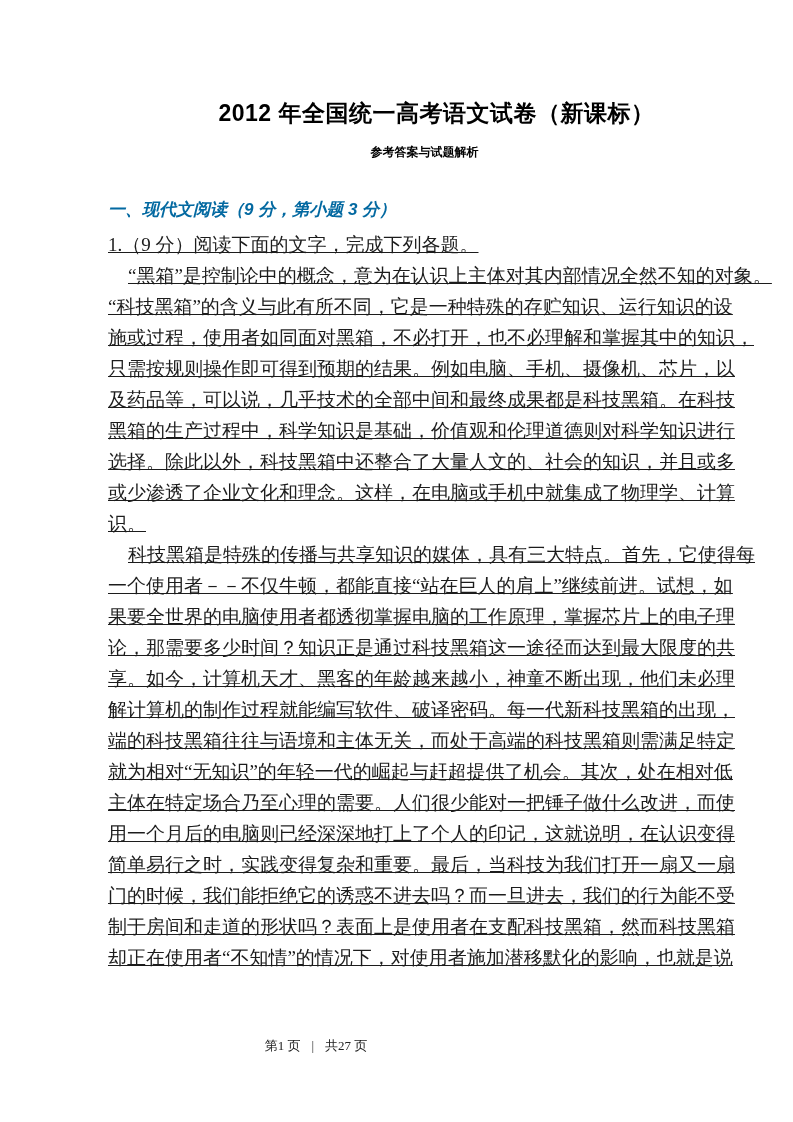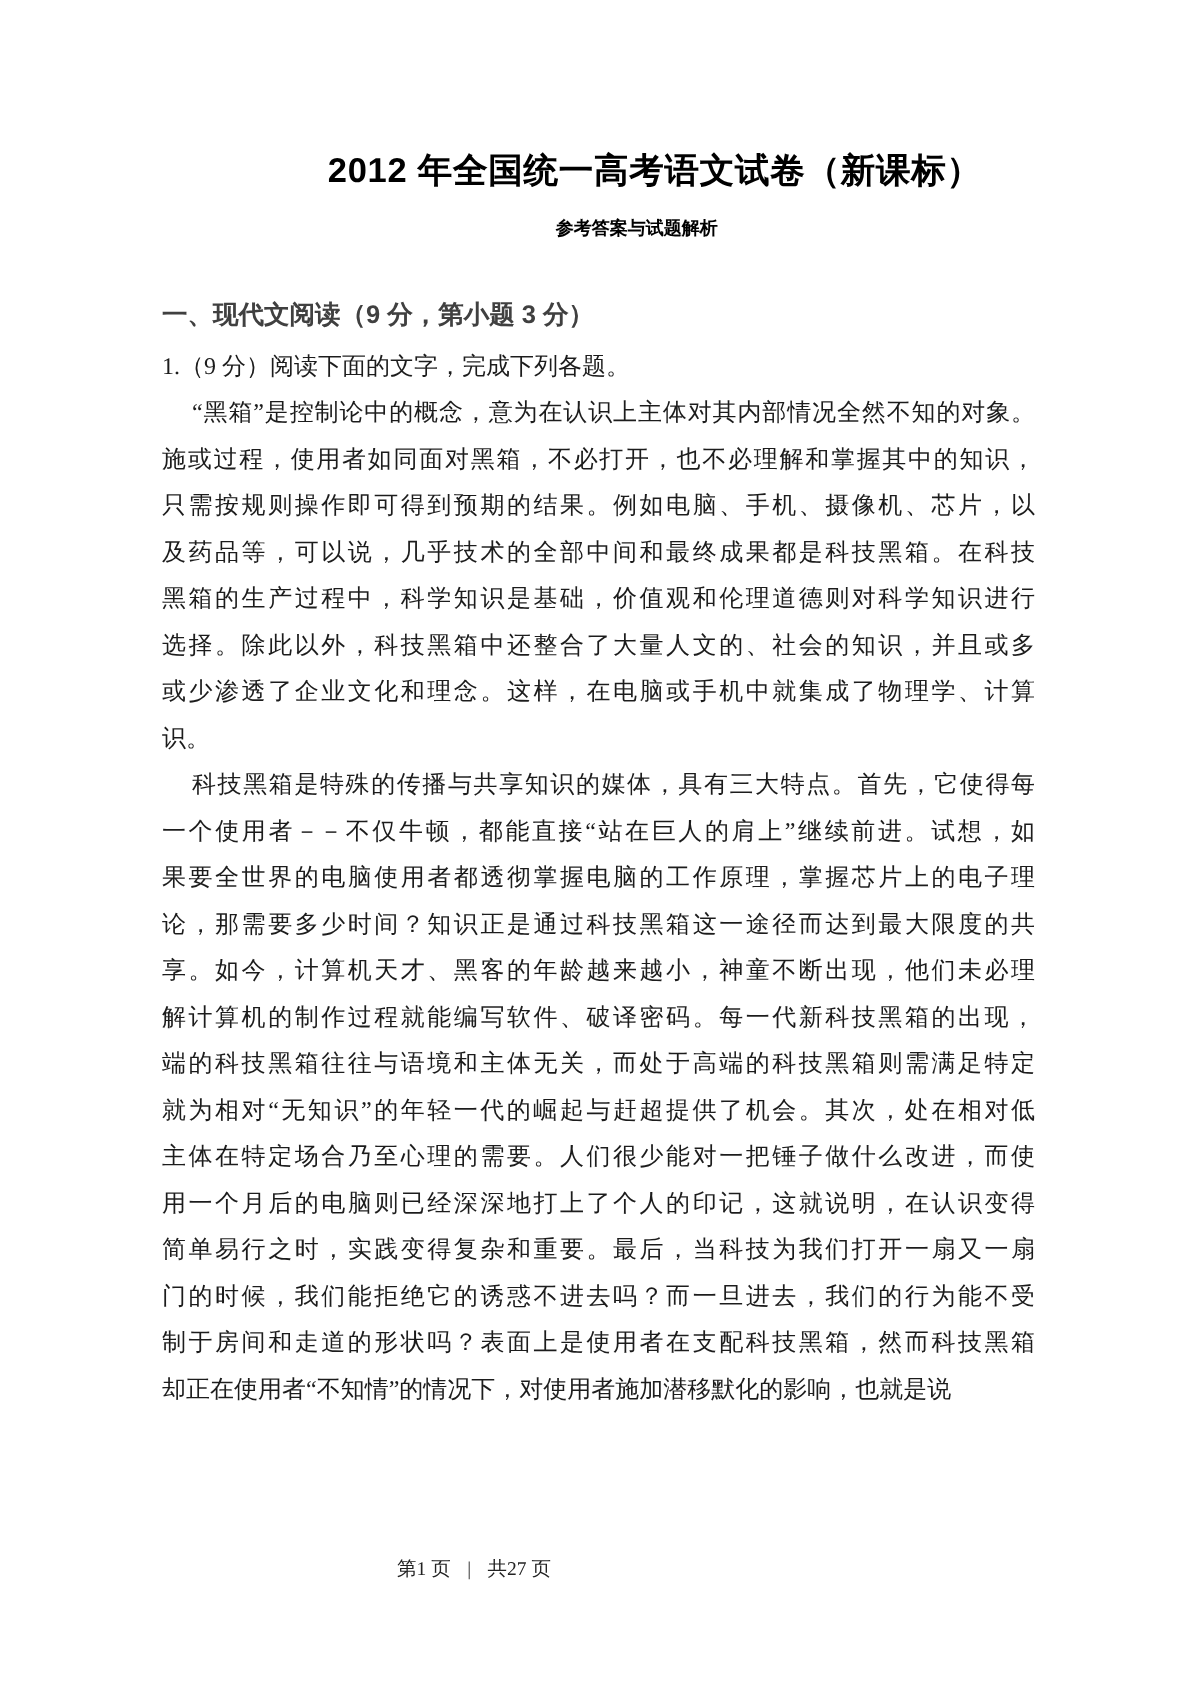--- a/index.html
+++ b/index.html
@@ -47,28 +47,30 @@
   .section-heading {
     position: absolute;
     top: 198px;
     left: 108px;
     width: 582px;
     margin: 0;
     font-family: "Liberation Sans", sans-serif;
     font-size: 17px;
     line-height: 24px;
     font-weight: bold;
-    color: #404040;
+    color: #0369a1;
+    font-style: italic;
   }
   .content {
     position: absolute;
     top: 229px;
     left: 108px;
     width: 582px;
-    font-size: 16px;
+    font-size: 19px;
+    text-decoration: underline;
   }
   .line {
     height: 31px;
     line-height: 31px;
     text-align: justify;
     text-align-last: justify;
     white-space: nowrap;
     overflow: visible;
   }
   .line.no-justify {
@@ -106,20 +108,21 @@
   <div class="doc-subtitle">参考答案与试题解析</div>
 
   <h2 class="section-heading">一、现代文阅读（9 分，第小题 3 分）</h2>
 
   <div class="content">
 
     <div class="line no-justify">1.（9 分）阅读下面的文字，完成下列各题。</div>
 
     <div>
       <div class="line para-first">“黑箱”是控制论中的概念，意为在认识上主体对其内部情况全然不知的对象。</div>
+      <div class="line">“科技黑箱”的含义与此有所不同，它是一种特殊的存贮知识、运行知识的设</div>
       <div class="line">施或过程，使用者如同面对黑箱，不必打开，也不必理解和掌握其中的知识，</div>
       <div class="line">只需按规则操作即可得到预期的结果。例如电脑、手机、摄像机、芯片，以</div>
       <div class="line">及药品等，可以说，几乎技术的全部中间和最终成果都是科技黑箱。在科技</div>
       <div class="line">黑箱的生产过程中，科学知识是基础，价值观和伦理道德则对科学知识进行</div>
       <div class="line">选择。除此以外，科技黑箱中还整合了大量人文的、社会的知识，并且或多</div>
       <div class="line">或少渗透了企业文化和理念。这样，在电脑或手机中就集成了物理学、计算</div>
       <div class="line no-justify">识。</div>
     </div>
 
     <div>

